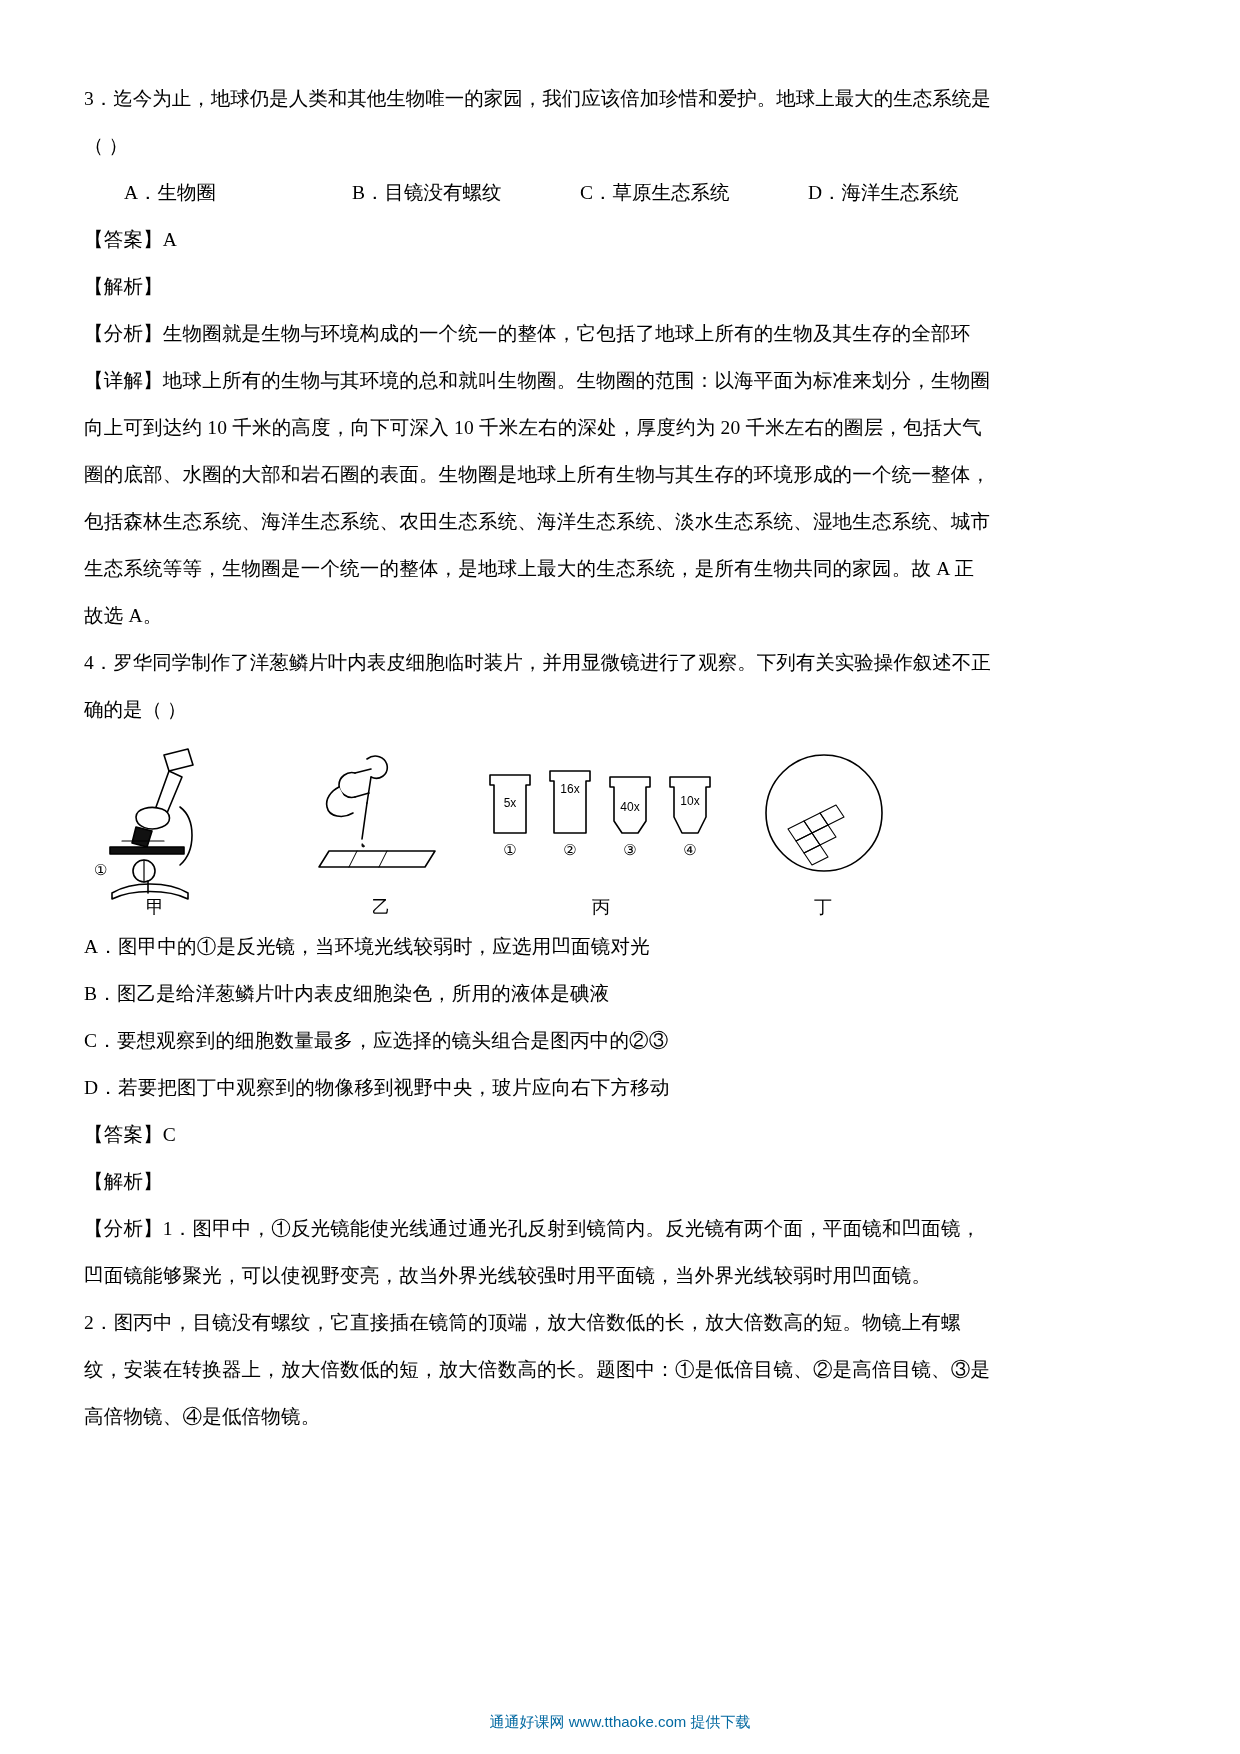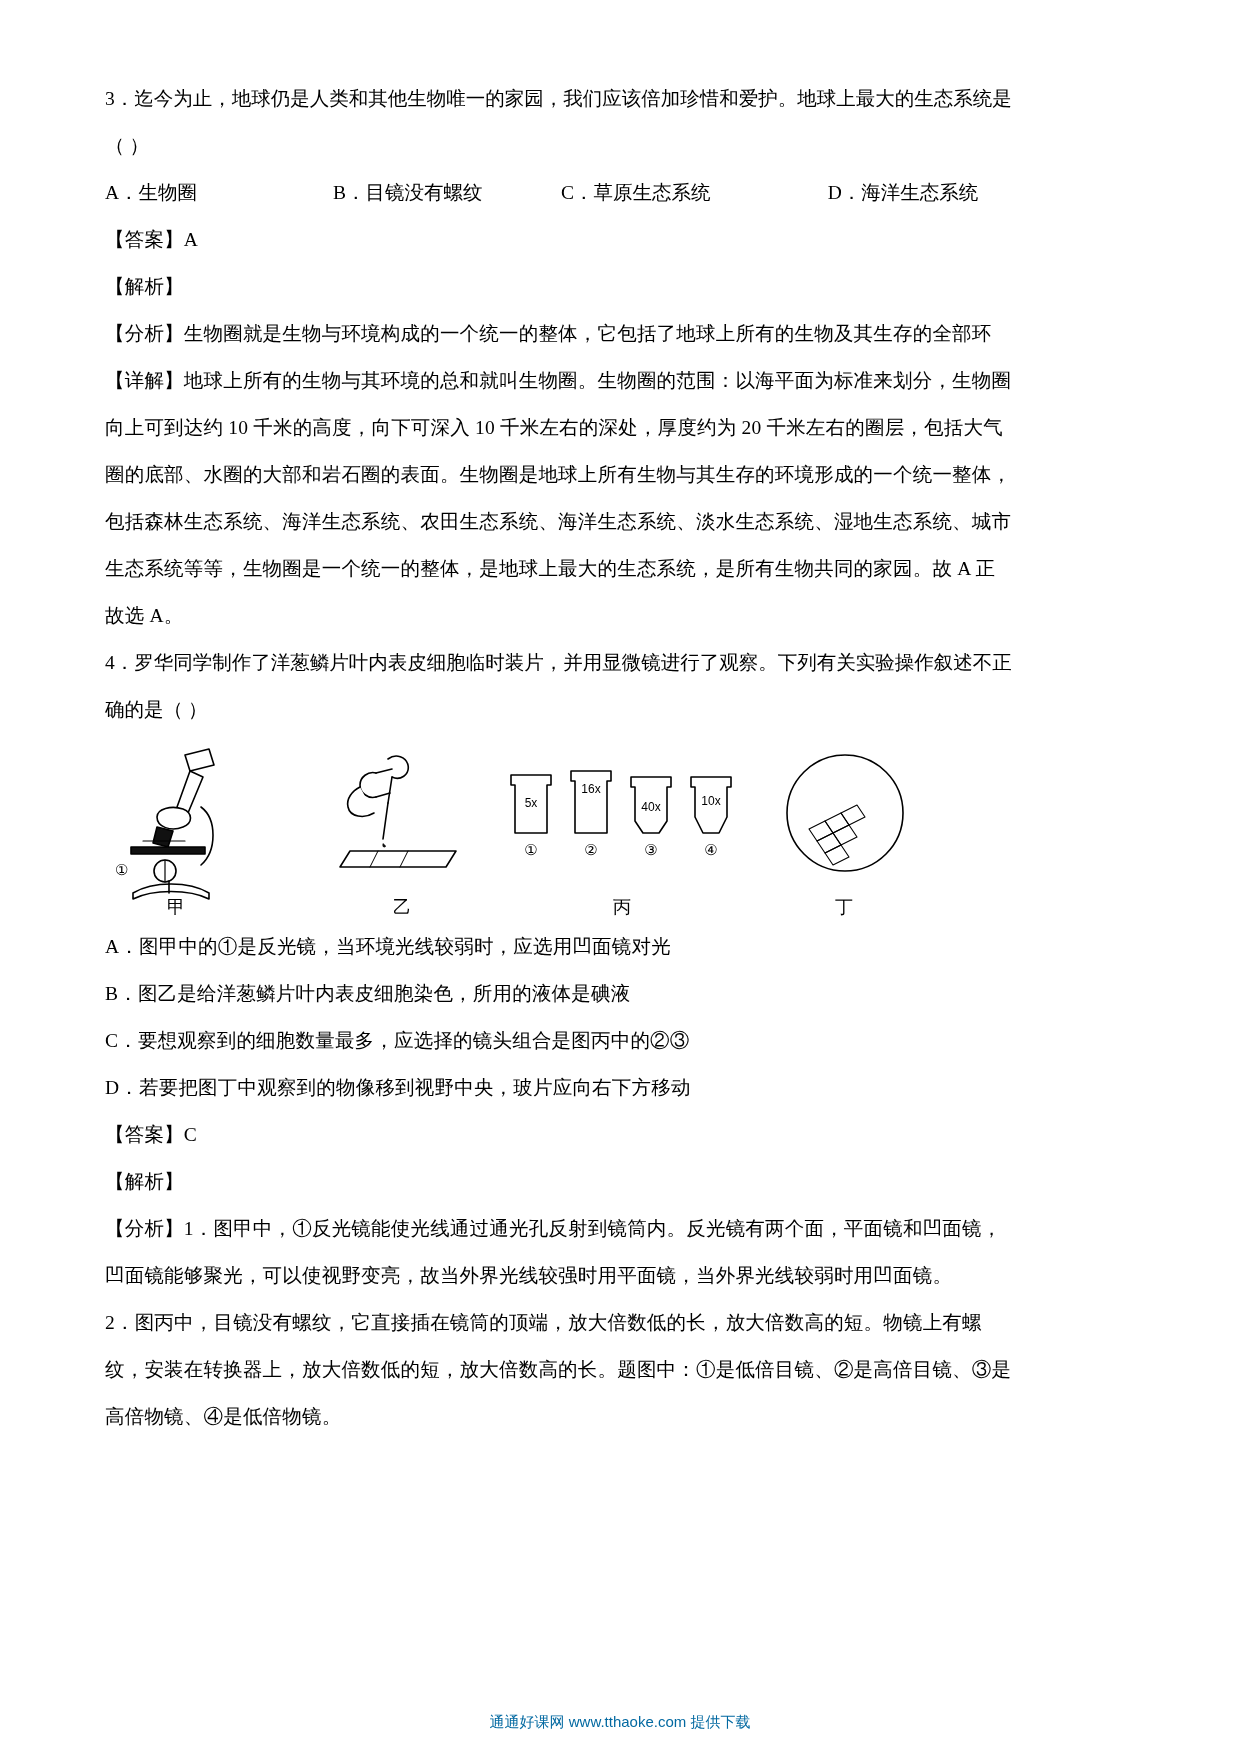--- a/index.html
+++ b/index.html
@@ -13,45 +13,45 @@
     position: relative;
     font-family: "Liberation Serif", "DejaVu Serif", serif;
     color: #000000;
   }
   .page {
     position: absolute;
     left: 0; top: 0;
     width: 1240px;
     height: 1754px;
     box-sizing: border-box;
-    padding: 75px 105px 0 105px;
+    padding: 75px 105px 0 84px;
   }
   .line {
     font-size: 19.5px;
     line-height: 47px;
     letter-spacing: 0.2px;
     white-space: pre-wrap;
     word-break: break-all;
   }
   .blue {
     color: #000000;
   }
   .q-line {
     font-size: 19.5px;
     line-height: 47px;
   }
   .opts {
     display: flex;
     font-size: 19.5px;
     line-height: 47px;
   }
-  .opts .o1 { width: 228px; }
+  .opts .o1 { width: 228px; margin-left: 40px; }
   .opts .o2 { width: 228px; }
   .opts .o3 { width: 228px; }
-  .opts .o4 { width: 228px; text-align: center; }
+  .opts .o4 { width: 228px; }
 
   .figure {
     position: relative;
     height: 170px;
     margin-top: 14px;
     margin-bottom: 6px;
   }
   .fig-caption {
     position: absolute;
     font-size: 18px;

